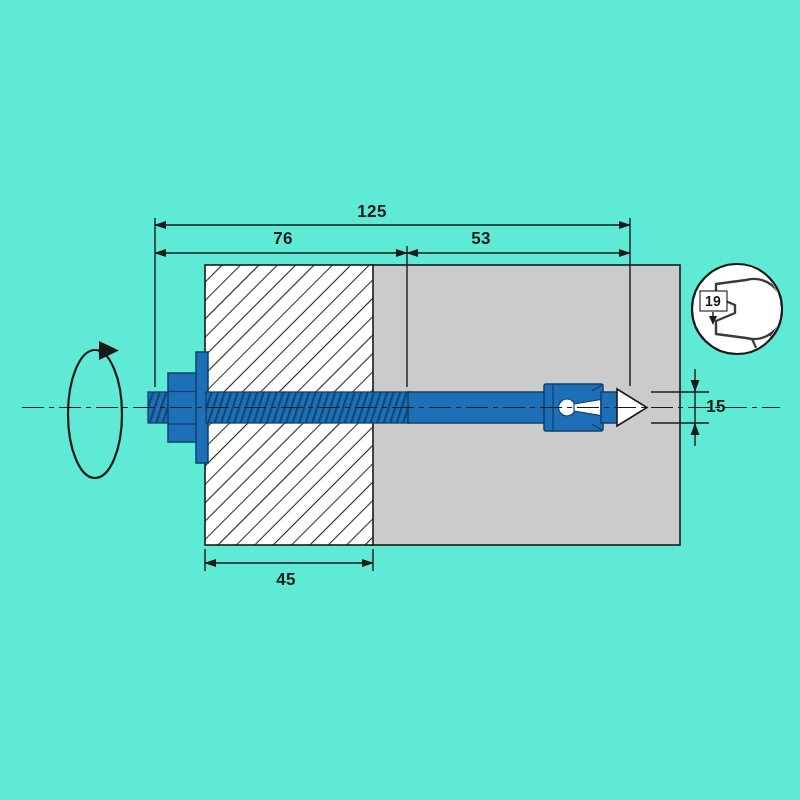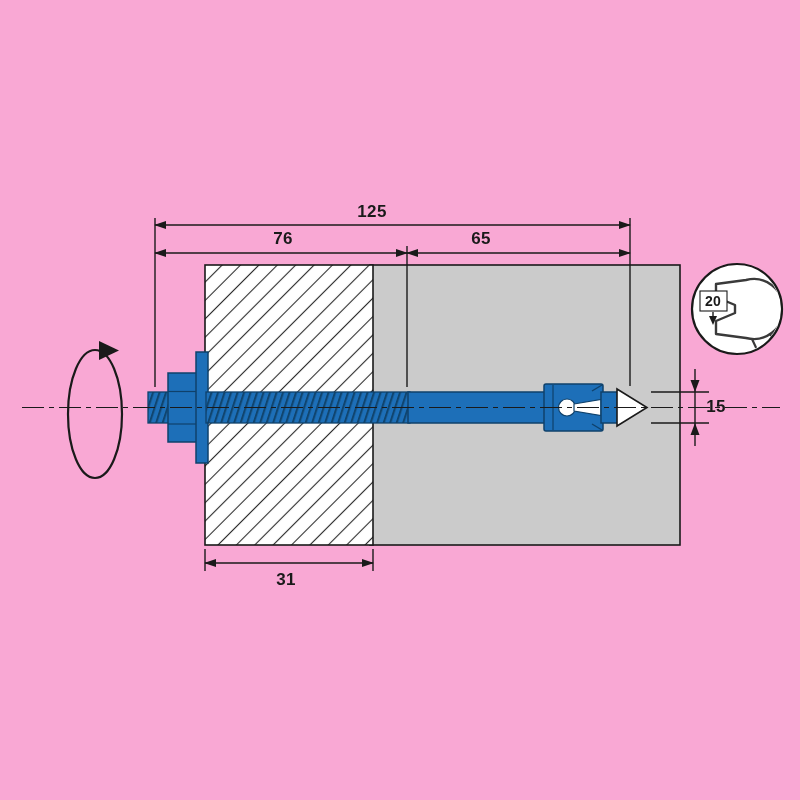--- a/index.html
+++ b/index.html
@@ -1,17 +1,17 @@
 <!DOCTYPE html>
 <html><head>
 <meta charset="utf-8">
 <style>
   html,body{margin:0;padding:0;background:#fff;}
   .canvas{
-    position:relative;width:800px;height:800px;background:#f9a8d4;
+    position:relative;width:800px;height:800px;background:#5eead4;
     font-family:"Liberation Sans",sans-serif;overflow:hidden;text-align:right;
   }
   .canvas svg{position:absolute;top:0;left:0;}
   .dim-label{
     position:absolute;transform:translate(-50%,-50%);
     font-weight:bold;font-size:17px;color:#1a1a1a;z-index:5;
     letter-spacing:.3px;white-space:nowrap;
   }
   .dim-label.small{font-size:14px;}
   .dim line, .dim path.ext{stroke:#1a1a1a;stroke-width:1.4;fill:none;}
@@ -121,21 +121,21 @@
           <polygon points="713,325 709,316 717,316" fill="#1a1a1a"></polygon>
         </g>
       </g>
     </g>
   </svg>
 
   <div class="dim-label" style="left:372px;top:212px;">125</div>
 
   <div class="dim-label" style="left:263px;top:239px;margin-left:20px;">76</div>
 
-  <div class="dim-label" style="left:481px;top:239px;">65</div>
+  <div class="dim-label" style="left:481px;top:239px;">53</div>
 
-  <div class="dim-label" style="left:286px;top:580px;">31</div>
+  <div class="dim-label" style="left:286px;top:580px;">45</div>
 
   <div class="dim-label" style="left:716px;top:407px;">15</div>
 
-  <div class="dim-label small" style="left:713px;top:301px;">20</div>
+  <div class="dim-label small" style="left:713px;top:301px;">19</div>
 
 </div>
 
 </body></html>

